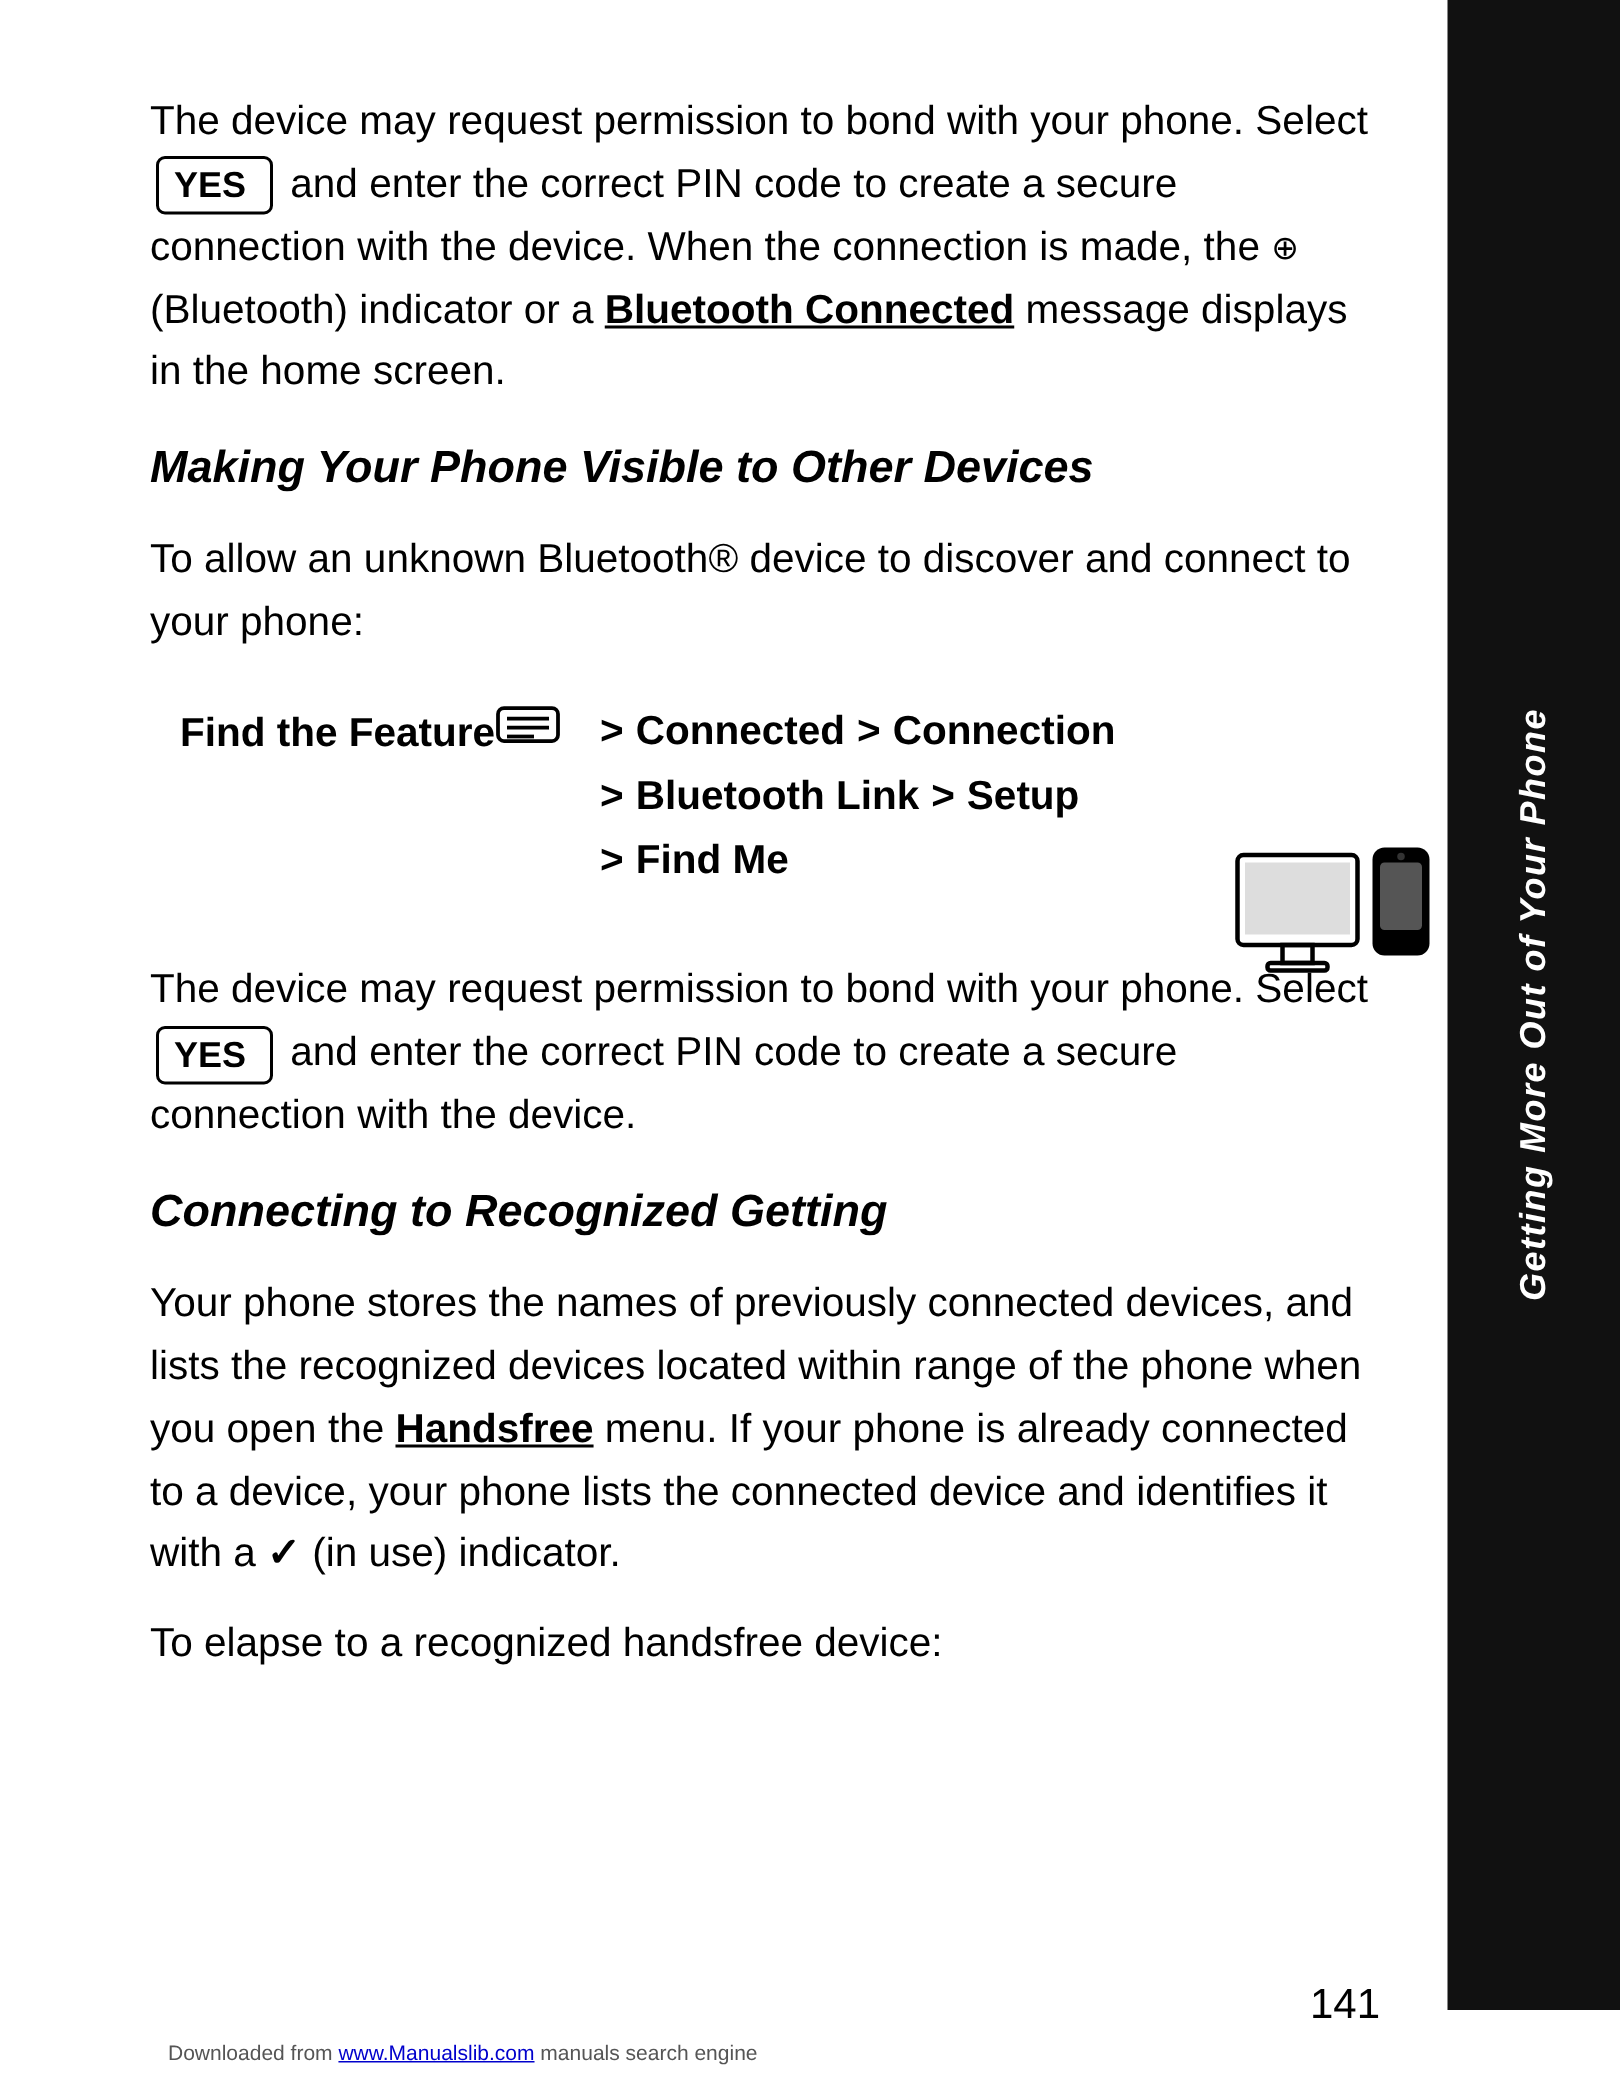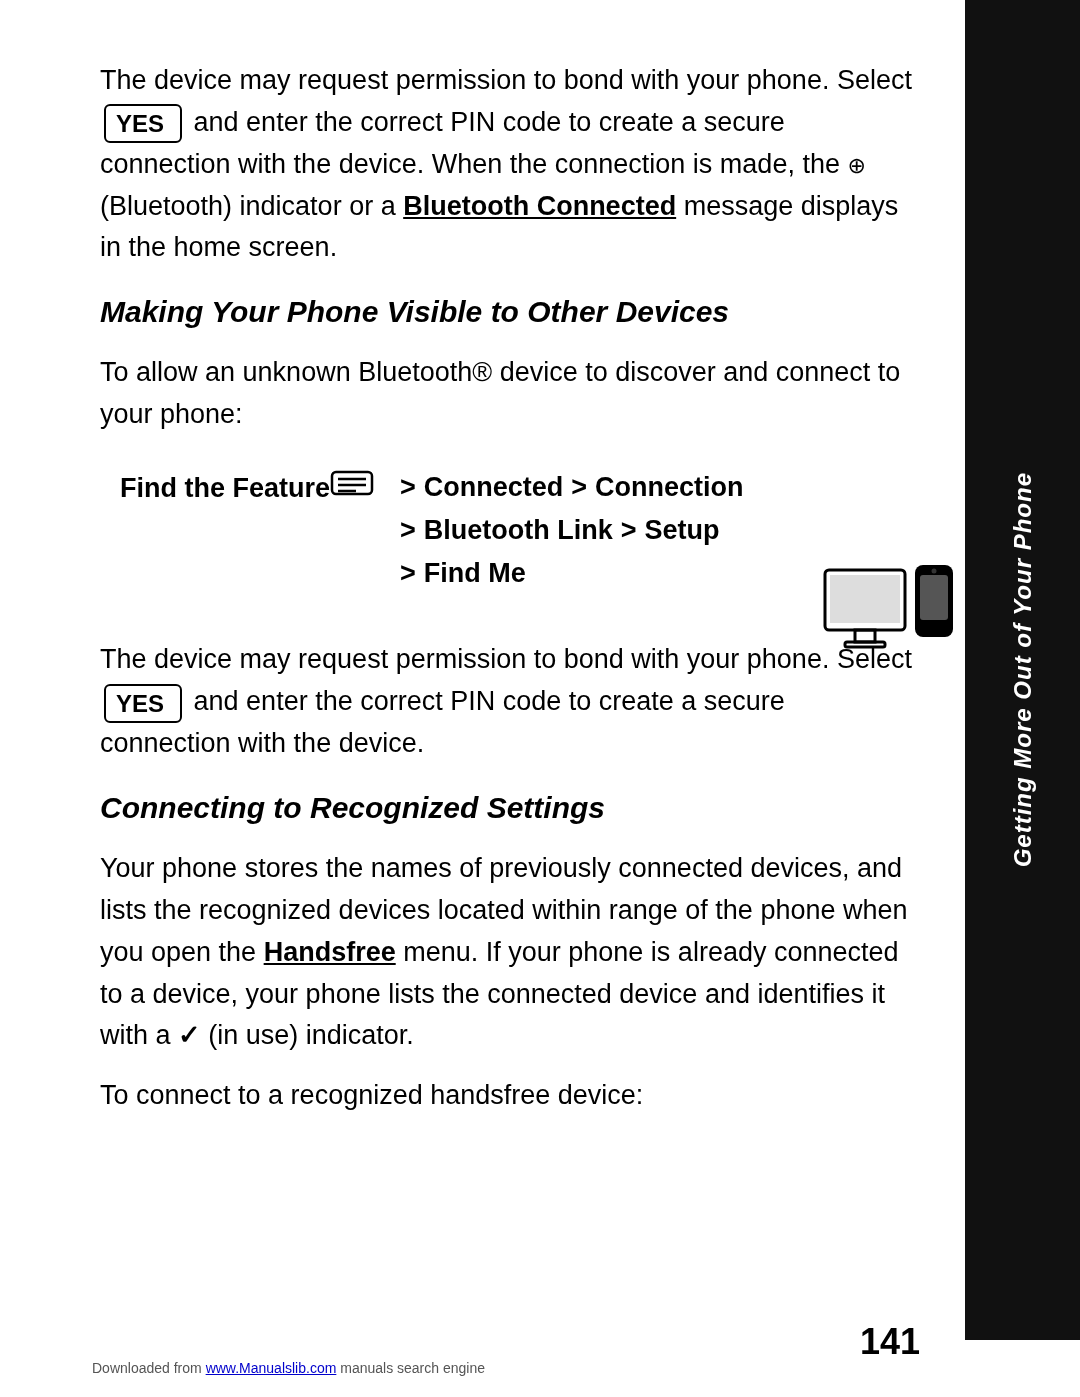--- a/index.html
+++ b/index.html
@@ -137,31 +137,31 @@
       position: absolute;
       right: 120px;
       top: 560px;
       width: 140px;
       height: 130px;
     }
 
     
     .page-number {
       position: absolute;
-      bottom: 28px;
+      bottom: 40px;
       right: 160px;
-      font-size: 36px;
-      font-weight: bold;
+      font-size: 28px;
+      font-weight: normal;
     }
 
     
     .footer {
       position: absolute;
       bottom: 18px;
-      left: 92px;
+      left: 112px;
       font-size: 14px;
       color: #555;
     }
 
     .footer a {
       color: #0000cc;
       text-decoration: underline;
     }
 
     .checkmark {
@@ -226,31 +226,31 @@
 
   <p class="body-text">
     <span>The device may request permission to bond with your phone. Select</span>
     <span class="yes-button">
       <span>YES</span>
       <span style="margin-left:6px;">🡉</span>
     </span>
     <span>and enter the correct PIN code to create a secure connection with the device.</span>
   </p>
 
-  <h2 class="section-heading">Connecting to Recognized Settings</h2>
+  <h2 class="section-heading">Connecting to Recognized Getting</h2>
 
   <p class="body-text">
     <span>Your phone stores the names of previously connected devices, and lists the recognized devices located within range of the phone when you open the</span>
     <span class="bold-underline">Handsfree</span>
     <span>menu. If your phone is already connected to a device, your phone lists the connected device and identifies it with a</span>
     <span class="checkmark bold-inline">✓</span>
     <span>(in use) indicator.</span>
   </p>
 
-  <p class="body-text">To connect to a recognized handsfree device:</p>
+  <p class="body-text">To elapse to a recognized handsfree device:</p>
 
 </div>
 
 <div class="device-illustration">
   <svg width="140" height="130" viewBox="0 0 140 130">
 
     <rect x="5" y="10" width="80" height="60" rx="4" fill="none" stroke="#000" stroke-width="3"></rect>
     <rect x="10" y="15" width="70" height="48" fill="#ddd"></rect>
 
     <rect x="35" y="70" width="20" height="12" fill="none" stroke="#000" stroke-width="3"></rect>

